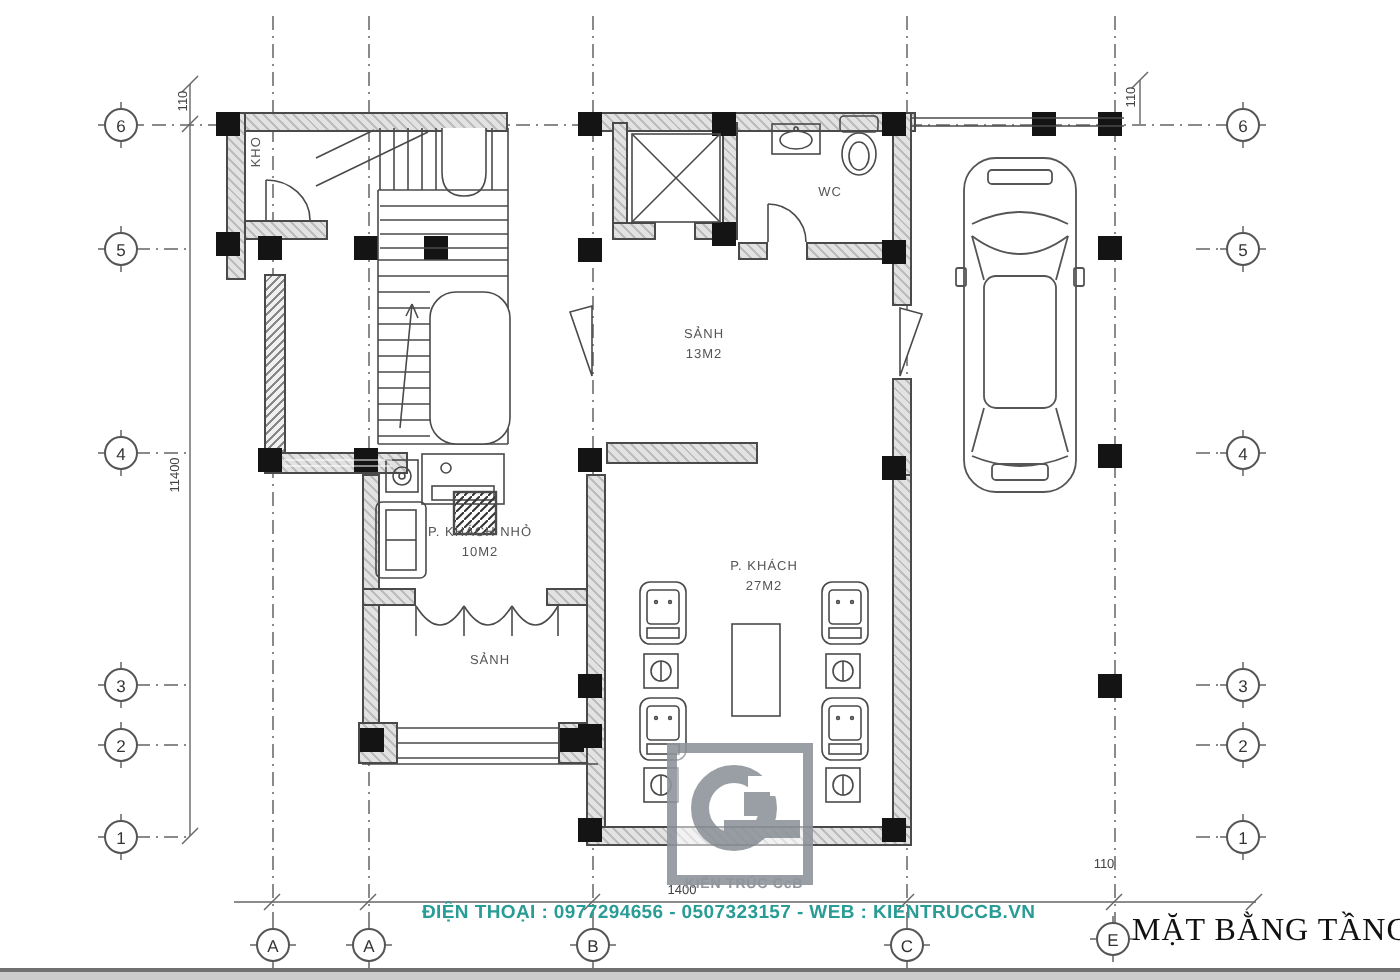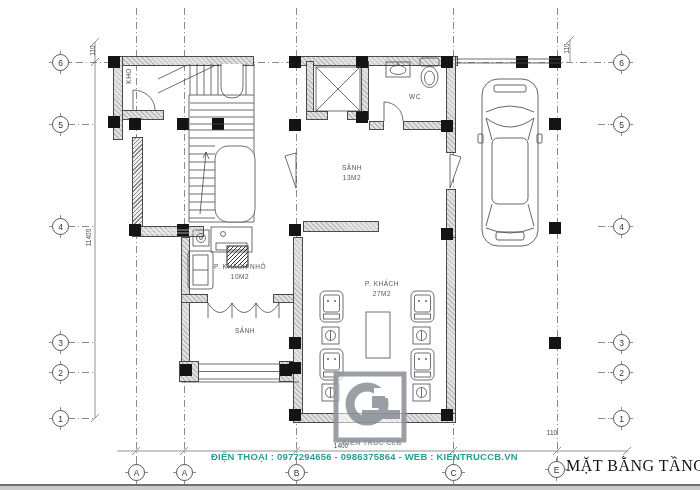--- a/index.html
+++ b/index.html
@@ -390,17 +390,17 @@
   </div>
   <div class="lbl" style="left:222px;top:326px;width:46px">SẢNH</div>
 
   <div class="dim rot" style="left:68px;top:234px;width:40px">11400</div>
   <div class="dim rot" style="left:82px;top:47px;width:20px">110</div>
   <div class="dim rot" style="left:556px;top:45px;width:20px">110</div>
   <div class="dim" style="left:541px;top:429px;width:22px">110</div>
   <div class="dim" style="left:329px;top:442px;width:24px">1400</div>
 
   <div class="logo-text" style="left:336px;top:439px;width:72px">KIẾN TRÚC CcB</div>
-  <div class="contact" style="left:211px;top:451px">ĐIỆN THOẠI : 0977294656 - 0986375864 - WEB : KIENTRUCCB.VN</div>
+  <div class="contact" style="left:211px;top:451px">ĐIỆN THOẠI : 0977294656 - 0507323157 - WEB : KIENTRUCCB.VN</div>
   <div class="title" style="left:566px;top:457px">MẶT BẰNG TẦNG 1</div>
   <div class="bottombar"></div>
 
 </div>
 
 </body></html>

